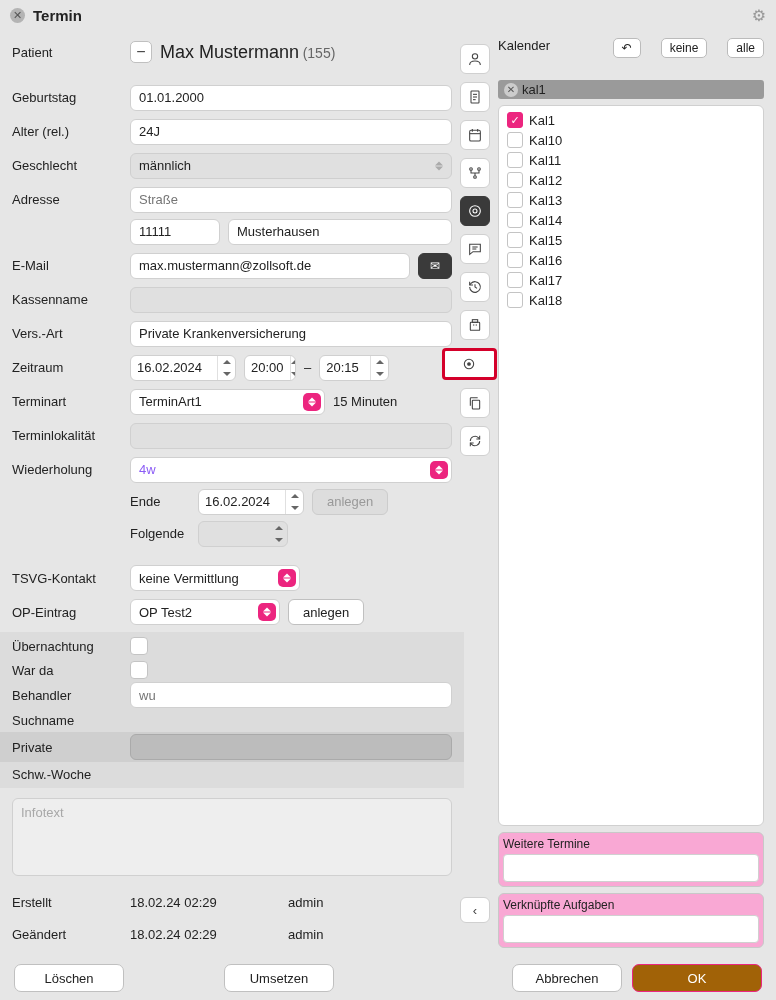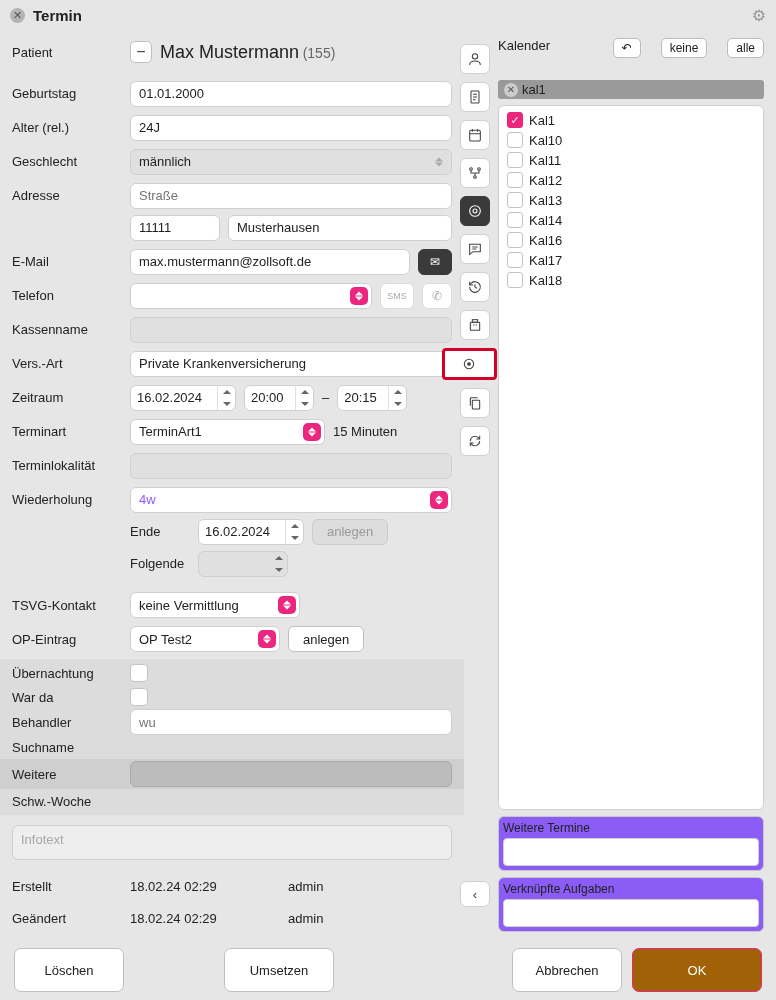--- a/index.html
+++ b/index.html
@@ -54,25 +54,25 @@
 .kalhdr{display:flex;gap:20px;margin-bottom:16px}
 .kalhdr .t{font-size:13px;flex:1}
 .smbtn{height:20px;padding:0 8px;border:1px solid #bbb;border-radius:5px;background:#fff;font-size:12px;display:flex;align-items:center}
 .selrow{background:#9a9a9a;color:#fff;padding:2px 6px;border-radius:3px;display:flex;align-items:center;gap:4px;font-size:12px}
 .selrow .x{width:14px;height:14px;border-radius:50%;background:#ccc;color:#555;display:flex;align-items:center;justify-content:center;font-size:10px}
 .callist{background:#fff;border:1px solid #d0d0d0;border-radius:6px;flex:1;padding:4px;overflow:auto}
 .calitem{display:flex;align-items:center;gap:6px;padding:2px 4px;font-size:13px}
 .calitem .cb{width:16px;height:16px;border:1px solid #c4c4c4;border-radius:3px;background:#fff;display:flex;align-items:center;justify-content:center}
 .calitem .cb.on{background:#ec257f;border-color:#ec257f}
 .calitem .cb.on::after{content:"✓";color:#fff;font-size:11px}
-.panel{background:#8b5cf6;border:1px solid #c8c8c8;border-radius:6px;padding:4px}
+.panel{background:#f9a8d4;border:1px solid #c8c8c8;border-radius:6px;padding:4px}
 .panel .ptitle{font-size:12px;margin-bottom:3px}
 .panel .pbody{background:#fff;border:1px solid #d0d0d0;border-radius:4px;height:28px}
 .footer{display:flex;gap:10px;padding:8px 14px;align-items:center}
-.footer .btn{flex:0 0 auto;min-width:110px;justify-content:center;height:44px;border-radius:7px}
+.footer .btn{flex:0 0 auto;min-width:110px;justify-content:center;height:28px;border-radius:7px}
 .footer .sep{flex:1}
 .btn.ok{background:#a16207;color:#fff;border-color:#ec257f;font-weight:400}
 .darker{background:#dcdcdc;margin:0 -12px;padding:2px 12px}
 .svg{width:16px;height:16px;stroke:#444;fill:none;stroke-width:1.6}
 </style>
 </head>
 <body>
 
 <div class="titlebar">
   <div class="close">✕</div>
@@ -122,53 +122,41 @@
       <input class="inp" style="max-width: 90px;" value="11111">
       <input class="inp" value="Musterhausen" style="">
     </div>
 
     <div class="row">
       <div class="lbl">E-Mail</div>
       <input class="inp" value="max.mustermann@zollsoft.de" style="">
       <div class="iconbtn dark" style="width:34px">✉</div>
     </div>
 
-    <div class="row">
-      <div class="lbl">Telefon</div>
-      <div class="sel pink" style="flex:1">
-        <span></span>
-        <div class="chev">
-            <span class="up"></span>
-            <span class="dn"></span>
-          </div>
-      </div>
-      <div class="iconbtn" style="width:34px;font-size:9px;color:#aaa;border-color:#ddd">SMS</div>
-      <div class="iconbtn" style="width:30px;color:#aaa;border-color:#ddd">✆</div>
-    </div>
 
     <div class="row">
       <div class="lbl">Kassenname</div>
       <input class="inp ro" style="">
     </div>
 
     <div class="row">
       <div class="lbl">Vers.-Art</div>
       <input class="inp" value="Private Krankenversicherung" style="">
     </div>
 
     <div class="row">
       <div class="lbl">Zeitraum</div>
       <div class="stepper" style="width:106px">
           <span class="val">16.02.2024</span>
           <div class="sbtns">
             <div class="up"></div>
             <div class="dn"></div>
           </div>
         </div>
-      <div class="stepper" style="width:70px">
+      <div class="stepper" style="width:52px">
           <span class="val">20:00</span>
           <div class="sbtns">
             <div class="up"></div>
             <div class="dn"></div>
           </div>
         </div>
       <span class="static">–</span>
       <div class="stepper" style="width:70px">
           <span class="val">20:15</span>
           <div class="sbtns">
@@ -264,21 +252,21 @@
       <div class="chk"></div>
     </div>
     <div class="row" style="min-height:26px">
       <div class="lbl">Behandler</div>
       <input class="inp ph" placeholder="wu" style="">
     </div>
     <div class="row" style="min-height:24px">
       <div class="lbl">Suchname</div>
     </div>
     <div class="row" style="min-height:26px;background:#cfcfcf;margin:0 -12px;padding:2px 12px">
-      <div class="lbl">Weitere</div>
+      <div class="lbl">Private</div>
       <input class="inp" style="background: rgb(188, 188, 188); border-color: rgb(170, 170, 170);">
     </div>
     <div class="row" style="min-height:24px">
       <div class="lbl">Schw.-Woche</div>
     </div>
     </div>
 
     <div class="infotext">Infotext</div>
 
     <div style="flex:1"></div>
@@ -406,20 +394,24 @@
           <div class="cb"></div>
           <span>Kal12</span>
         </div>
         <div class="calitem">
           <div class="cb"></div>
           <span>Kal13</span>
         </div>
         <div class="calitem">
           <div class="cb"></div>
           <span>Kal14</span>
+        </div>
+        <div class="calitem">
+          <div class="cb"></div>
+          <span>Kal15</span>
         </div>
         <div class="calitem">
           <div class="cb"></div>
           <span>Kal16</span>
         </div>
         <div class="calitem">
           <div class="cb"></div>
           <span>Kal17</span>
         </div>
         <div class="calitem">

